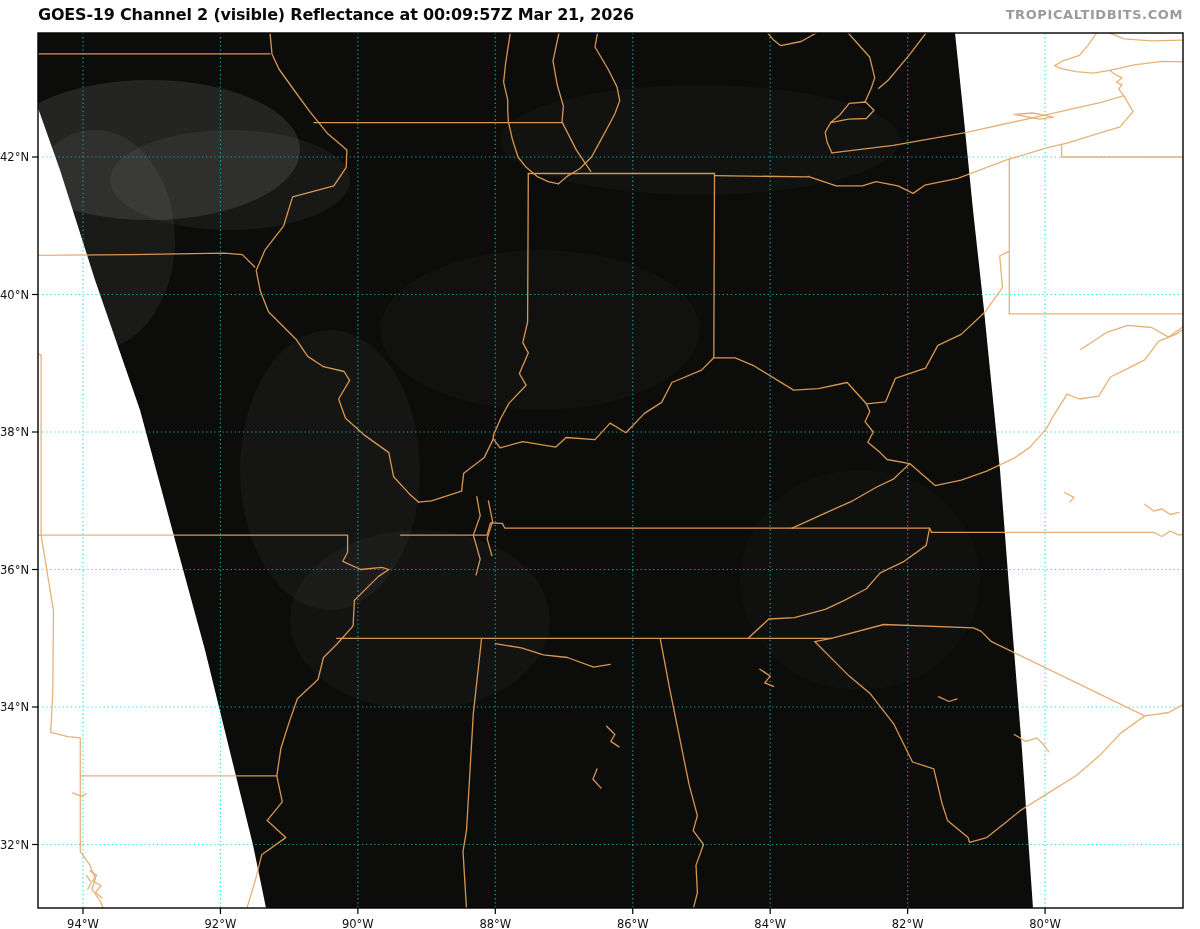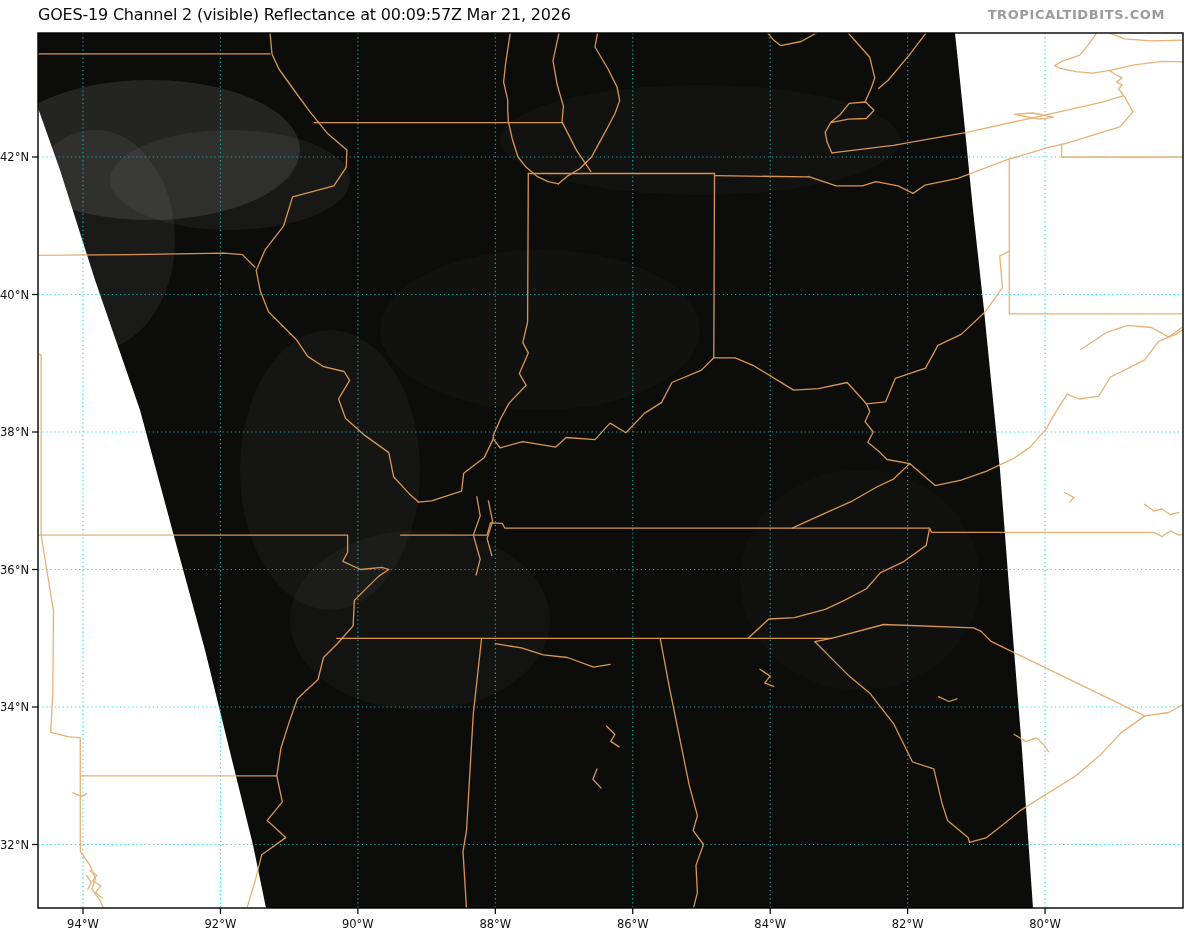--- a/index.html
+++ b/index.html
@@ -1,21 +1,21 @@
 <!DOCTYPE html>
 <html><head>
 <meta charset="utf-8">
 <style>
   html,body{margin:0;padding:0;background:#ffffff;}
   .fig{position:relative;width:1200px;height:929px;background:#ffffff;overflow:hidden;
        font-family:"DejaVu Sans","Liberation Sans",sans-serif;}
   .titlebar{position:absolute;left:0;top:0;width:1200px;height:33px;}
-  .fig-title{position:absolute;left:38px;top:5px;font-size:16px;font-weight:normal;
+  .fig-title{position:absolute;left:38px;top:5px;font-size:16px;font-weight:bold;
              letter-spacing:-0.2px;color:#0a0a0a;white-space:nowrap;}
-  .watermark{position:absolute;right:35px;top:7px;font-size:13px;font-weight:bold;
+  .watermark{position:absolute;right:17px;top:7px;font-size:13px;font-weight:bold;
              letter-spacing:0.6px;color:#9b9b9b;white-space:nowrap;text-align:center;}
   svg.map{position:absolute;left:0;top:0;}
 </style>
 </head>
 <body>
 
 <div class="fig">
   <div class="titlebar">
     <span class="fig-title">GOES-19 Channel 2 (visible) Reflectance at 00:09:57Z Mar 21, 2026</span>
     <span class="watermark">TROPICALTIDBITS.COM</span>

